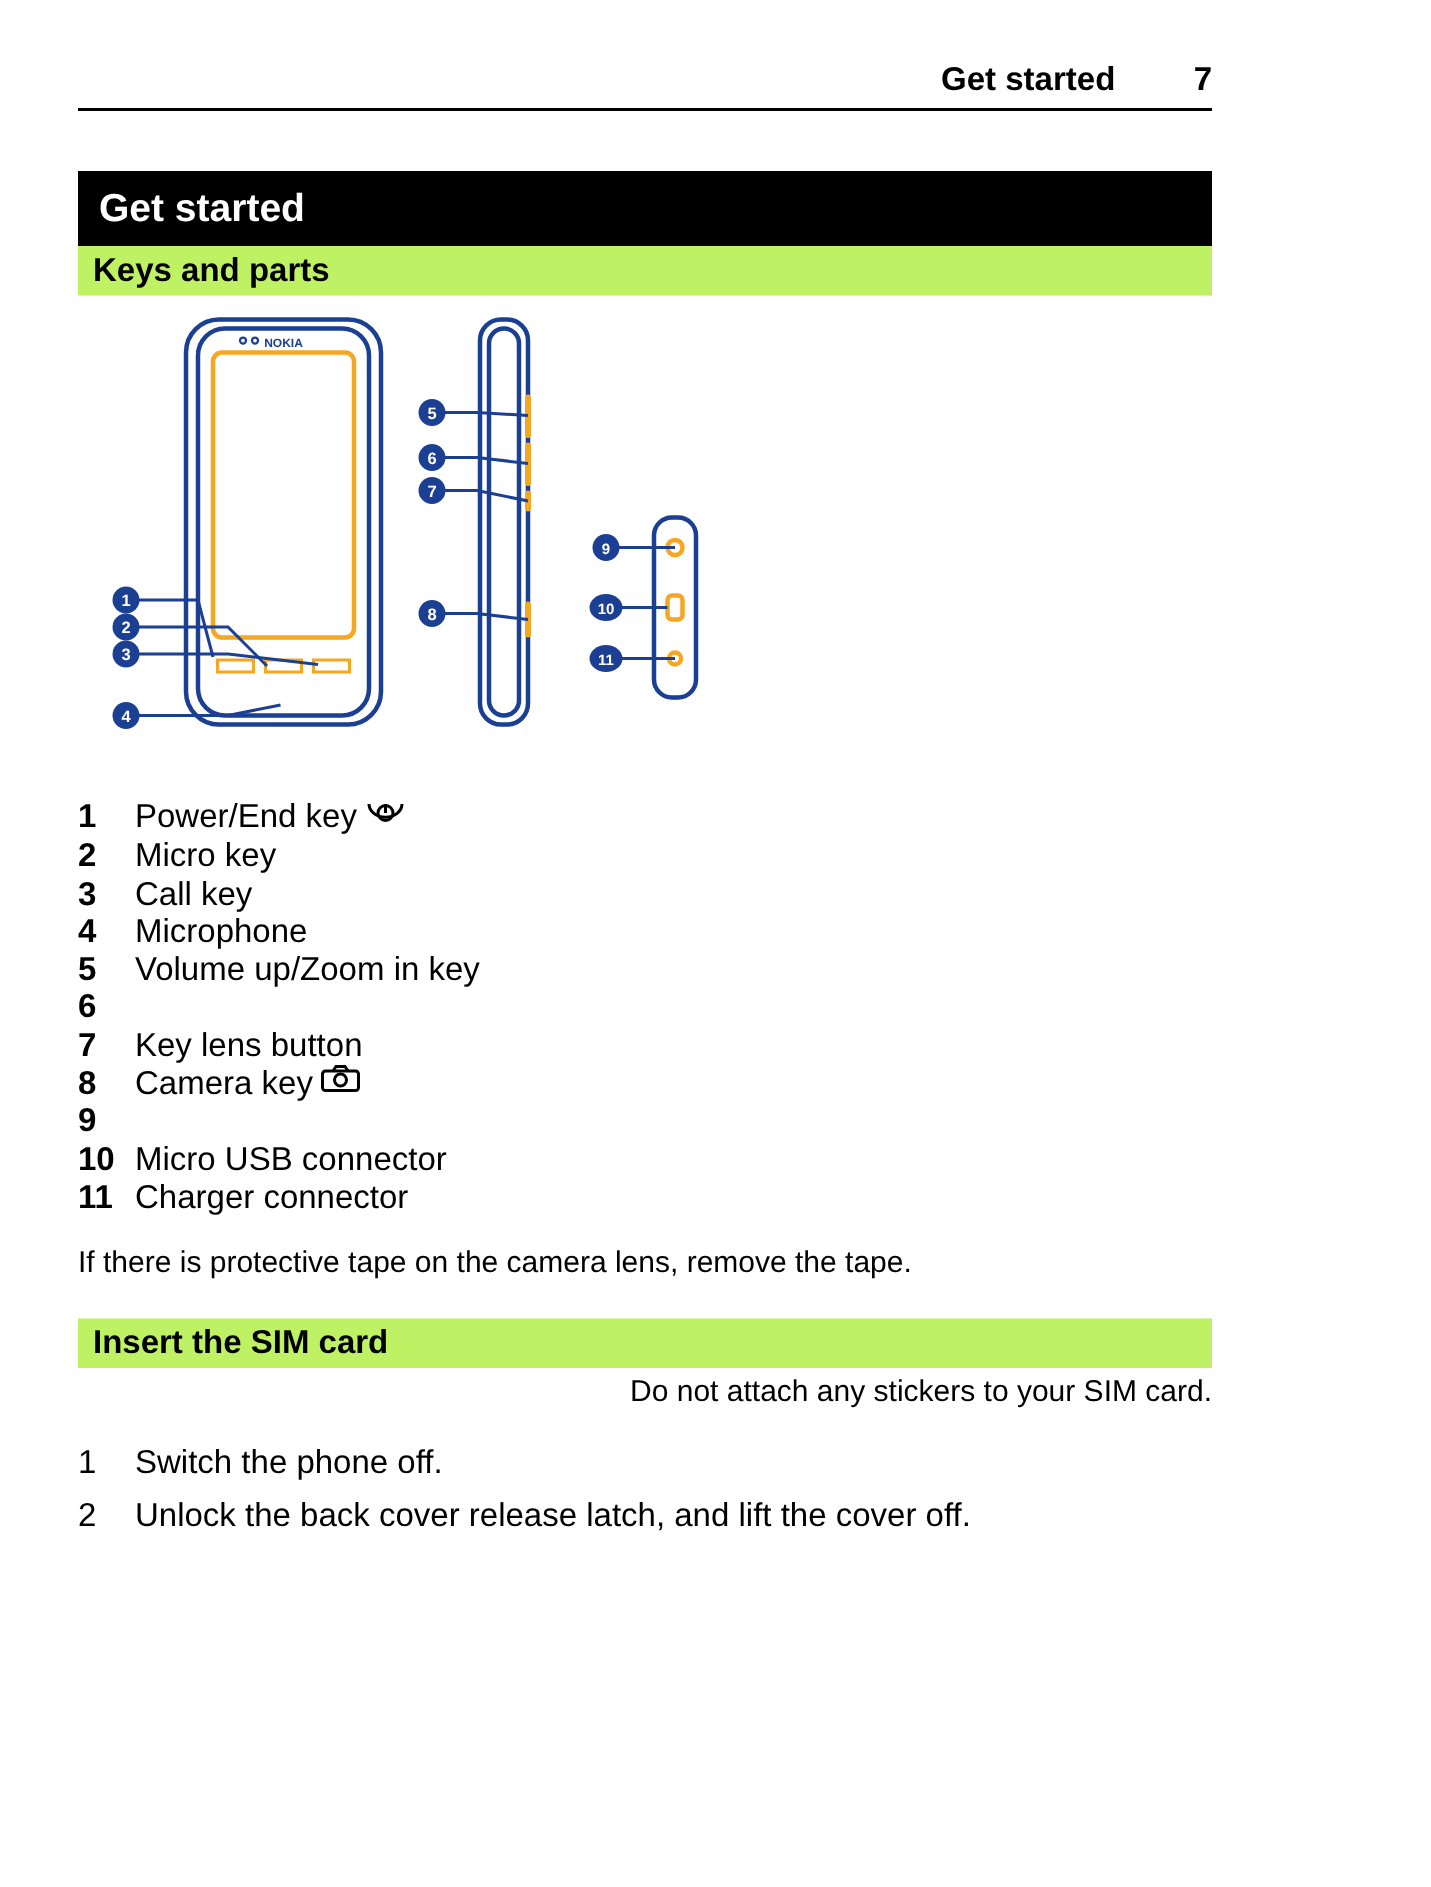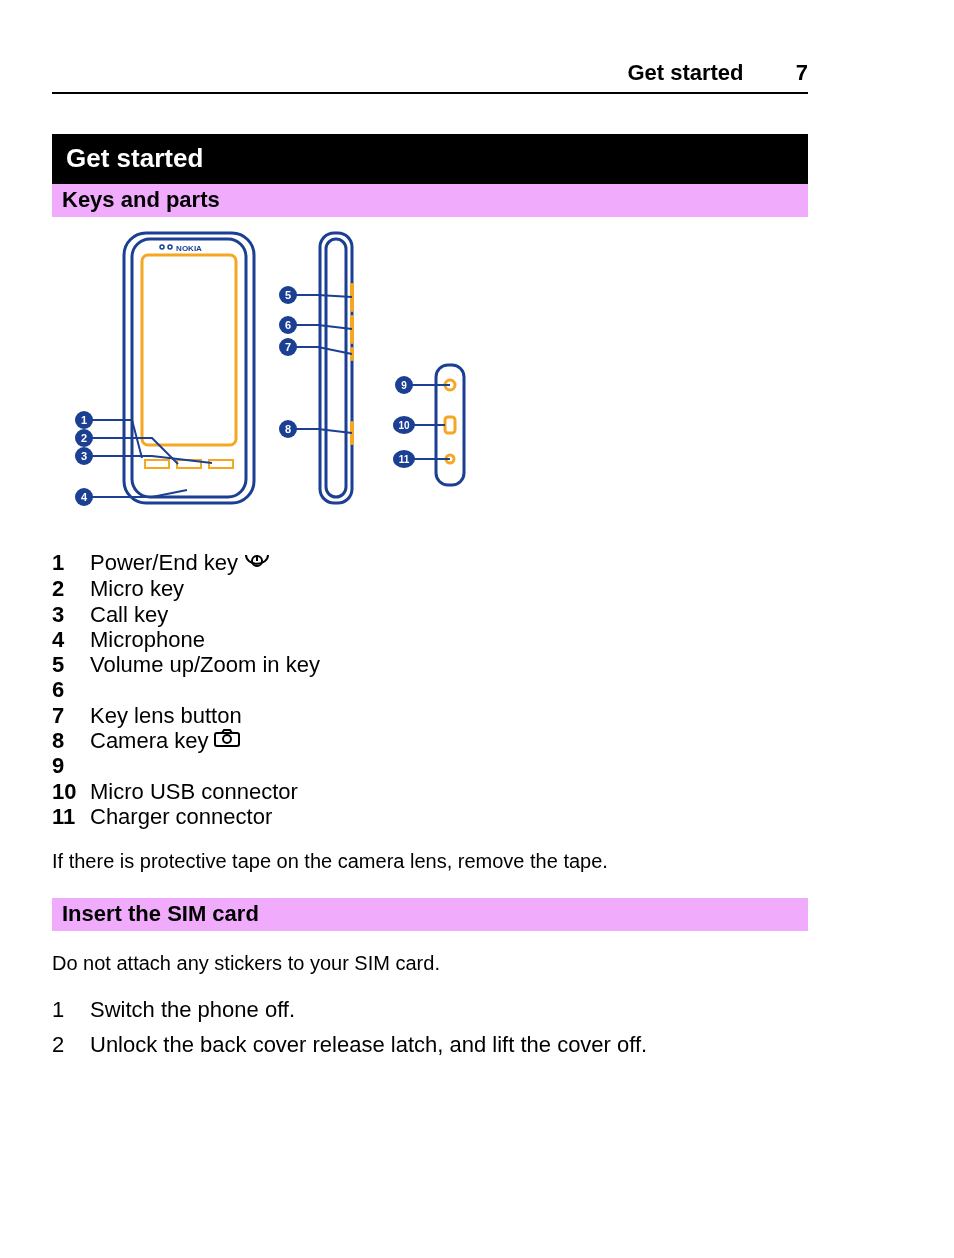--- a/index.html
+++ b/index.html
@@ -7,21 +7,21 @@
     padding: 0;
     background: #ffffff;
     font-family: "Segoe UI", Arial, sans-serif;
     color: #000000;
   }
   .page {
     width: 868px;
     height: 1258px;
     position: relative;
     box-sizing: border-box;
-    padding: 60px 60px 40px 52px;
+    padding: 40px 60px 40px 52px;
   }
   .running-header {
     text-align: right;
     font-size: 22px;
     font-weight: 700;
     padding-bottom: 6px;
     border-bottom: 2px solid #000;
     margin-bottom: 40px;
   }
   .running-header .page-num {
@@ -30,21 +30,21 @@
     text-align: right;
   }
   .chapter-title-bar {
     background: #000;
     color: #fff;
     font-size: 26px;
     font-weight: 700;
     padding: 9px 14px 10px 14px;
   }
   .section-bar {
-    background: #f0abfc;
+    background: #bef264;
     color: #000;
     font-size: 22px;
     font-weight: 700;
     padding: 3px 10px 4px 10px;
   }
   .diagram-area {
     text-align: left;
     margin: 8px 0 20px 0;
   }
   .diagram-area svg {
@@ -269,21 +269,21 @@
       <span class="label">Charger connector</span>
     </li>
   </ul>
 
   <p class="body-para">If there is protective tape on the camera lens, remove the tape.</p>
 
   <div class="section-bar">
     <span>Insert the SIM card</span>
   </div>
 
-  <p class="body-para" style="margin-top:20px; margin-bottom:16px;">Do not attach any stickers to your SIM card.</p>
+  <p class="body-para" style="margin-top:4px; margin-bottom:16px;text-align:right;">Do not attach any stickers to your SIM card.</p>
 
   <ul class="steps-list">
     <li>
       <span class="step-num">1</span>
       <span>Switch the phone off.</span>
     </li>
     <li>
       <span class="step-num">2</span>
       <span>Unlock the back cover release latch, and lift the cover off.</span>
     </li>

